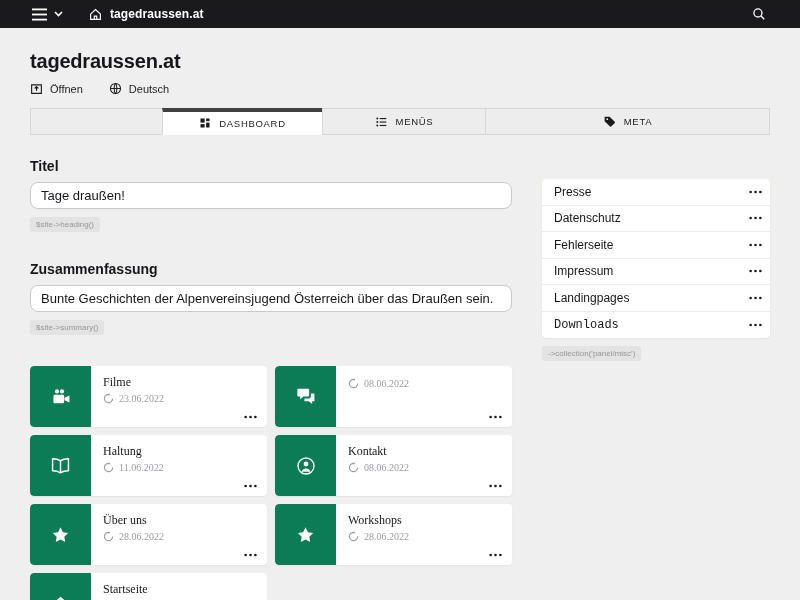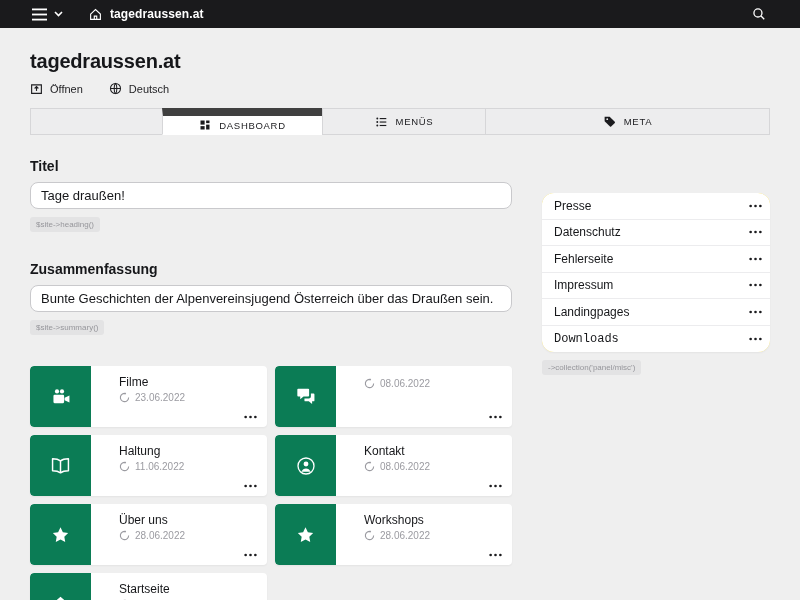--- a/index.html
+++ b/index.html
@@ -38,21 +38,21 @@
     display: flex; align-items: center; justify-content: center; gap: 8px;
     background: #ededee; border: 1px solid #d6d6d8; margin-left: -1px;
     font-size: 9.5px; font-weight: 500; letter-spacing: .7px; color: #1b1b1e;
     cursor: pointer; padding: 0; font-family: inherit;
   }
   .tab:first-child { margin-left: 0; }
   .tab.empty { width: 133px; cursor: default; }
   .tab.t1 { width: 161px; }
   .tab.t2 { width: 164px; }
   .tab.t3 { flex: 1; }
-  .tab.active { background: #fff; border-top: 8px solid #404040; border-bottom-color: #fff; text-align: center; }
+  .tab.active { background: #fff; border-top: 4px solid #404040; border-bottom-color: #fff; text-align: center; }
 
   
   .content { display: flex; gap: 30px; align-items: flex-start; }
   .col-left { width: 482px; padding-top: 23px; }
   .col-right { flex: 1; padding-top: 44px; }
 
   .field { margin-bottom: 29px; }
   .field-label { font-size: 14px; font-weight: 700; }
   .text-input {
     margin-top: 8px; width: 100%; height: 27px;
@@ -70,28 +70,28 @@
   .cards { margin-top: 31px; display: grid; grid-template-columns: 1fr 1fr; gap: 8px; }
   .card {
     height: 61px; background: #fff; border-radius: 4px; overflow: hidden;
     display: flex; box-shadow: 0 1px 2px rgba(0,0,0,.05); cursor: pointer;
   }
   .card-icon {
     flex: 0 0 61px; background: var(--accent, #0b7c55); color: #fff;
     display: flex; align-items: center; justify-content: center;
     border-radius: 4px 0 0 4px;
   }
-  .card-body { position: relative; flex: 1; padding: 9px 28px 0; }
+  .card-body { position: relative; flex: 1; padding: 9px 12px 0; font-family: Liberation Serif, serif; }
   .card-title { font-size: 12px; color: #16171a; }
   .card-date { margin-top: 3px; font-size: 10px; color: #9b9ba1; display: flex; align-items: center; gap: 5px; }
   .dots-btn { background: none; border: 0; padding: 2px; cursor: pointer; color: #1b1b1e; }
   .card .dots-btn { position: absolute; right: 8px; bottom: 6px; }
 
   
-  .pagelist { background: #fde047; border-radius: 12px; box-shadow: 0 1px 2px rgba(0,0,0,.05); overflow: hidden; margin-top: 14px; }
+  .pagelist { background: #fde047; border-radius: 4px; box-shadow: 0 1px 2px rgba(0,0,0,.05); overflow: hidden; }
   .pagelist-row {
     display: flex; align-items: center; height: 26.5px; padding: 0 6px 0 12px;
     font-size: 12px; border-bottom: 1px solid #ececee; cursor: pointer; background: #fff;
   }
   .pagelist-row:last-child { border-bottom: 0; font-family: Liberation Mono, monospace; }
   .pagelist-row .row-label { flex: 1; }
 </style>
 </head>
 <body>
 

